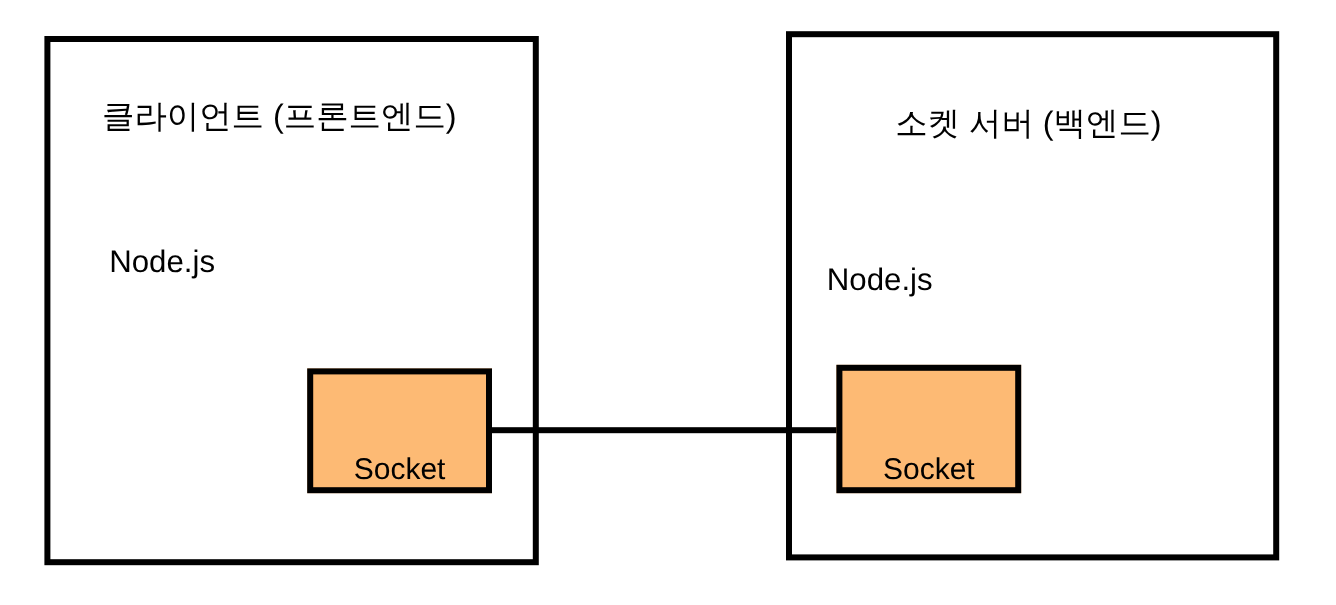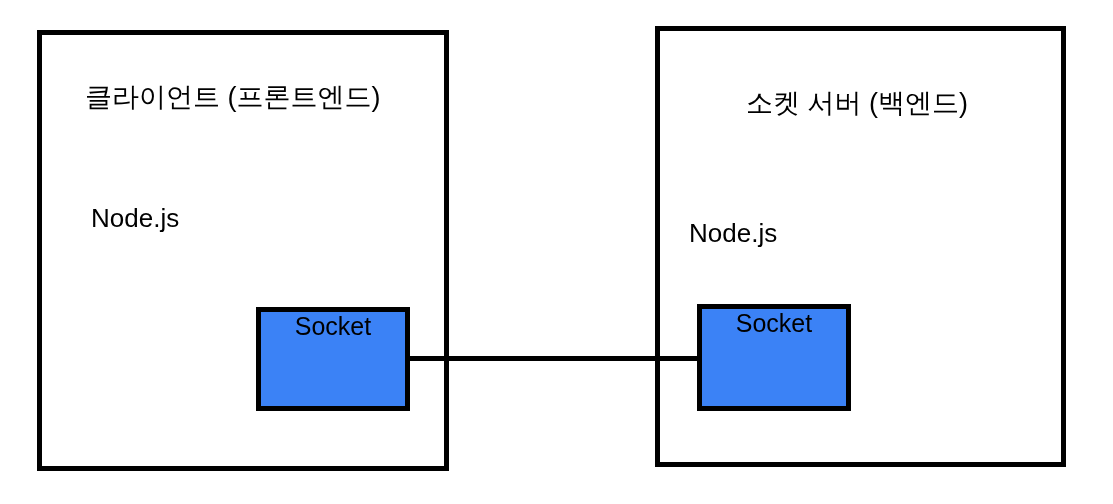--- a/index.html
+++ b/index.html
@@ -48,24 +48,24 @@
     font-size: 26px;
     line-height: 30px;
     color: #000000;
     white-space: nowrap;
   }
   .client-tech { left: 91px;  top: 203px; }
   .server-tech { left: 689px; top: 218px; }
   .socket-box {
     position: absolute;
     border: 5px solid #000000;
-    background: #3b82f6;
+    background: #fdba74;
     box-sizing: border-box;
     display: flex;
-    align-items: flex-start;
+    align-items: flex-end;
     justify-content: center;
     font-size: 25px;
     color: #000000;
     z-index: 2;
   }
   .client-socket {
     left: 256px;
     top: 307px;
     width: 154px;
     height: 104px;

